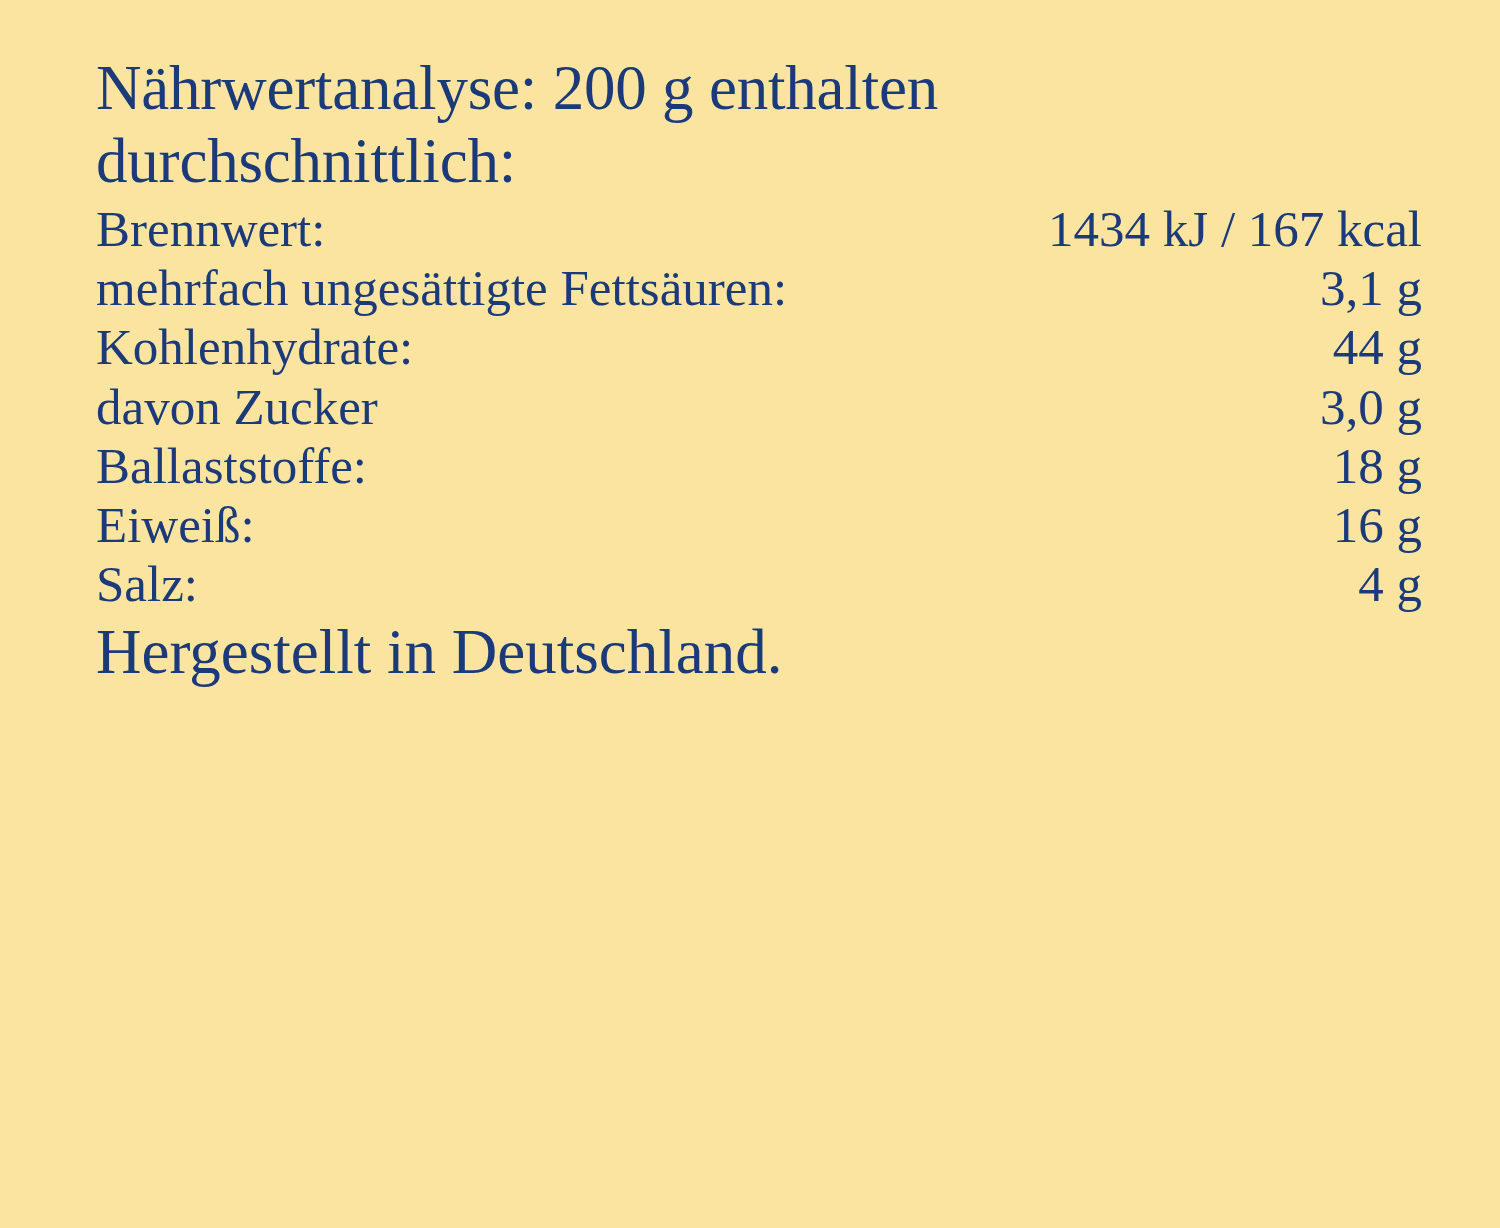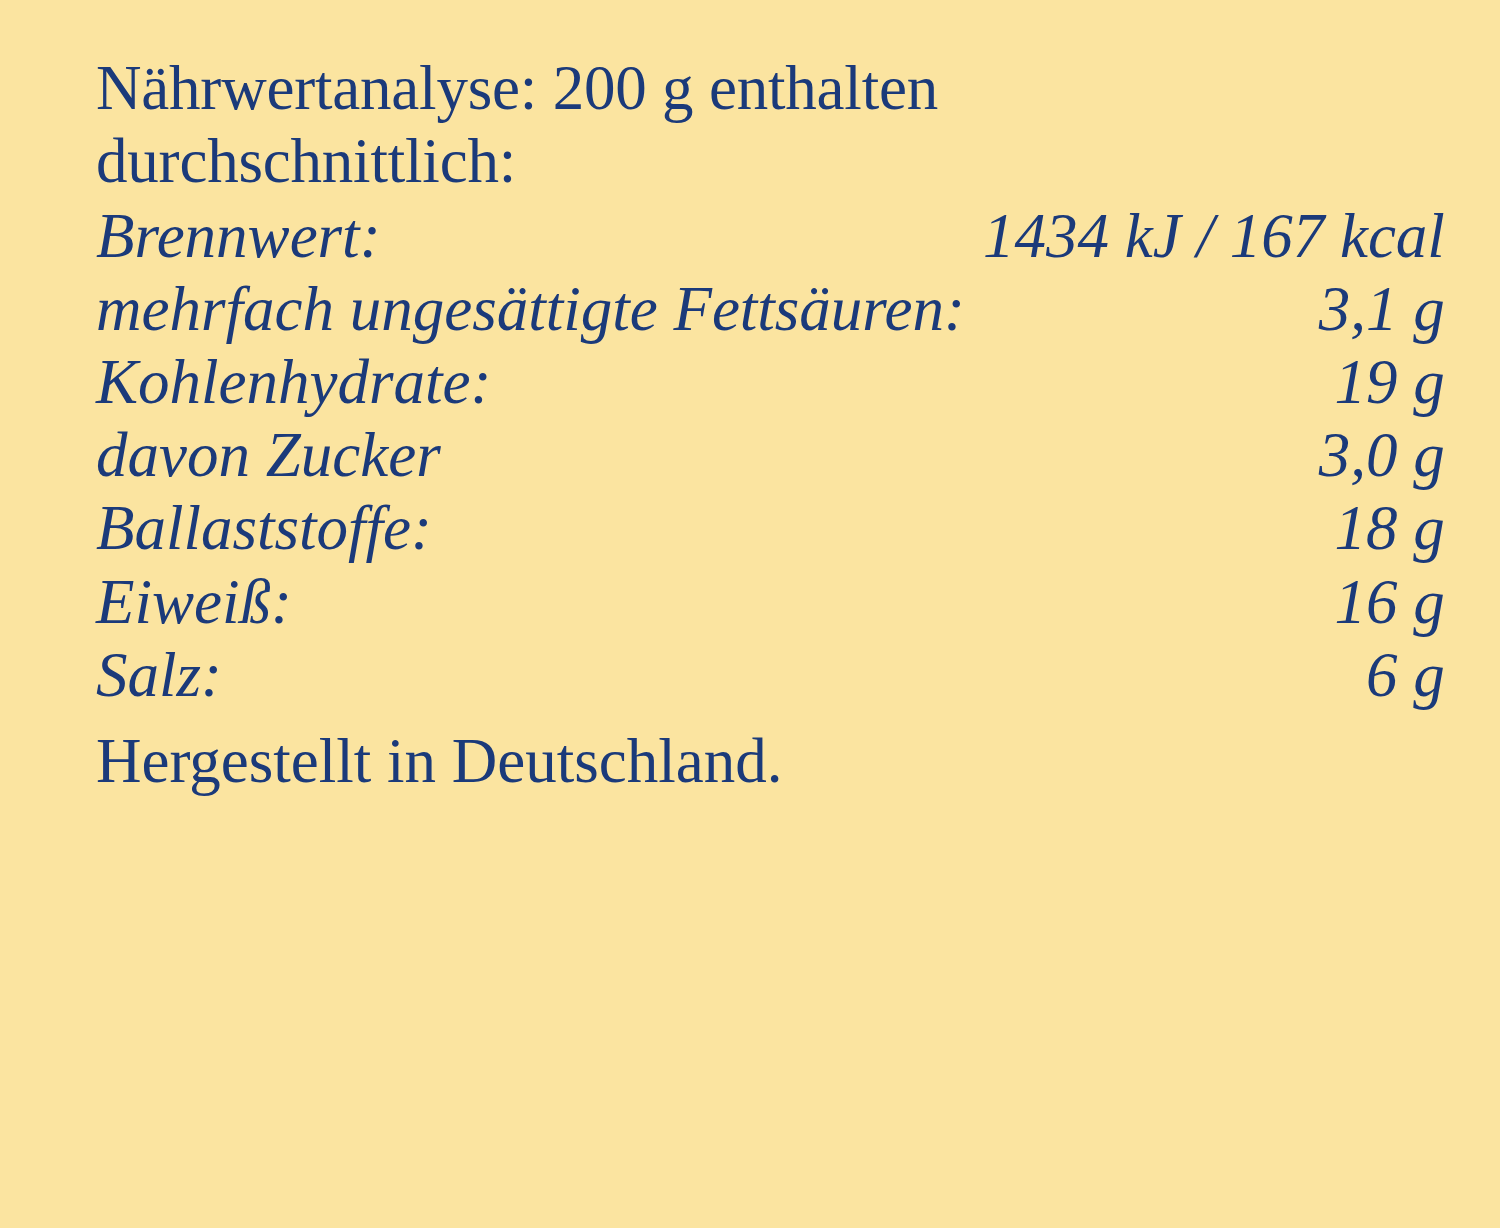--- a/index.html
+++ b/index.html
@@ -27,38 +27,37 @@
     letter-spacing: -0.2px;
     margin: 0 0 2px 0;
     max-width: 1210px;
   }
   .nutrition-table {
     width: 100%;
     border-collapse: collapse;
     margin-top: 2px;
   }
   .nutrition-table td {
-    font-size: 63px;
+    font-size: 51px;
     line-height: 1.16;
     padding: 0;
     vertical-align: baseline;
     white-space: nowrap;
-    font-style: italic;
   }
   .nutrition-table td.nutrient-name {
     text-align: left;
     padding-right: 18px;
   }
   .nutrition-table td.nutrient-value {
     text-align: right;
   }
   .origin {
     font-size: 63px;
     line-height: 1.16;
-    margin-top: 13px;
+    margin-top: 2px;
   }
 </style>
 </head>
 <body>
 
 <div class="label-panel">
 
   <div class="heading">Nährwertanalyse: 200 g enthalten durchschnittlich:</div>
 
   <table class="nutrition-table">
@@ -66,36 +65,36 @@
       <tr>
         <td class="nutrient-name">Brennwert:</td>
         <td class="nutrient-value">1434 kJ / 167 kcal</td>
       </tr>
       <tr>
         <td class="nutrient-name">mehrfach ungesättigte Fettsäuren:</td>
         <td class="nutrient-value">3,1 g</td>
       </tr>
       <tr>
         <td class="nutrient-name">Kohlenhydrate:</td>
-        <td class="nutrient-value">19 g</td>
+        <td class="nutrient-value">44 g</td>
       </tr>
       <tr>
         <td class="nutrient-name">davon Zucker</td>
         <td class="nutrient-value">3,0 g</td>
       </tr>
       <tr>
         <td class="nutrient-name">Ballaststoffe:</td>
         <td class="nutrient-value">18 g</td>
       </tr>
       <tr>
         <td class="nutrient-name">Eiweiß:</td>
         <td class="nutrient-value">16 g</td>
       </tr>
       <tr>
         <td class="nutrient-name">Salz:</td>
-        <td class="nutrient-value">6 g</td>
+        <td class="nutrient-value">4 g</td>
       </tr>
     </tbody>
   </table>
 
   <div class="origin">Hergestellt in  Deutschland.</div>
 
 </div>
 
 </body></html>

